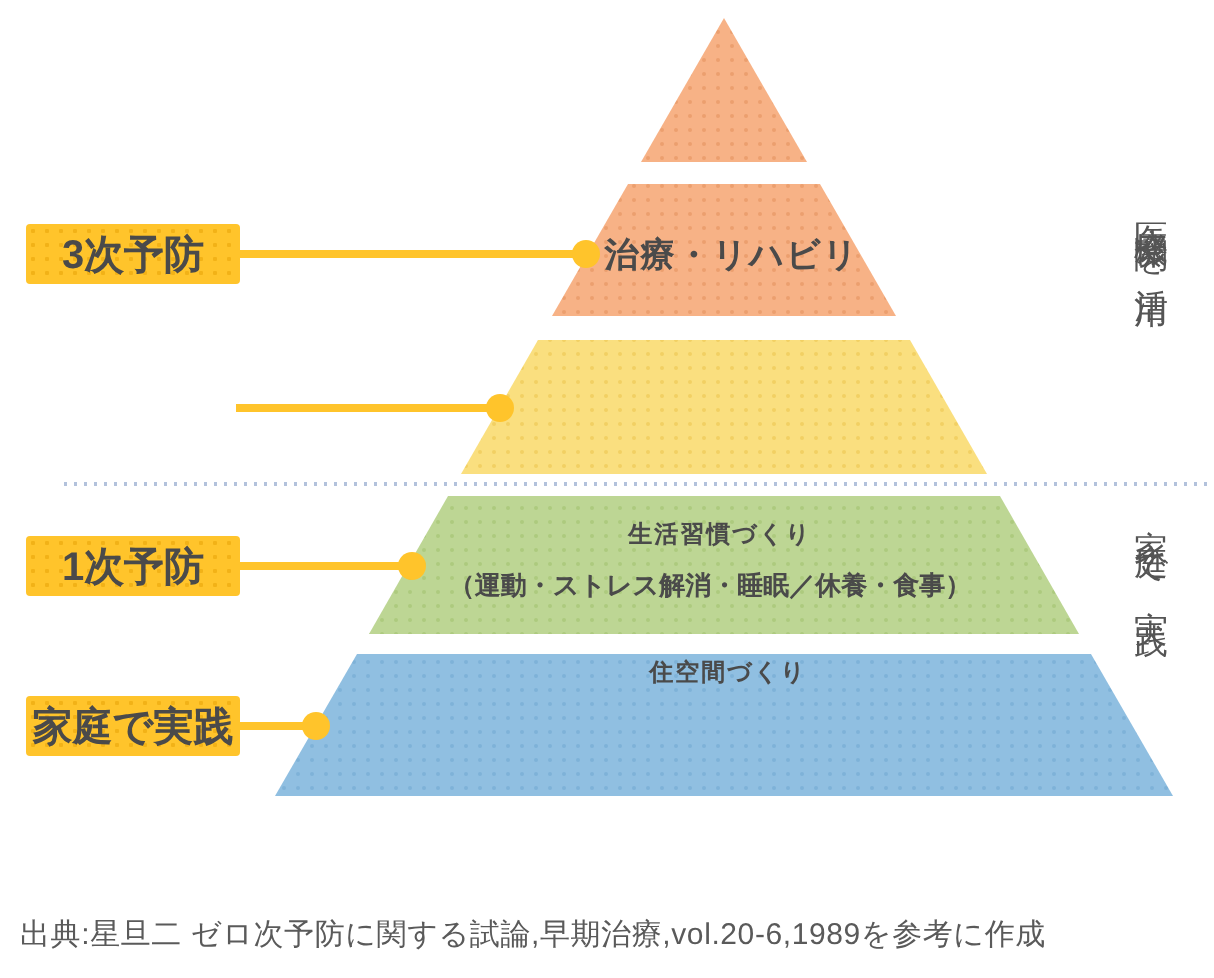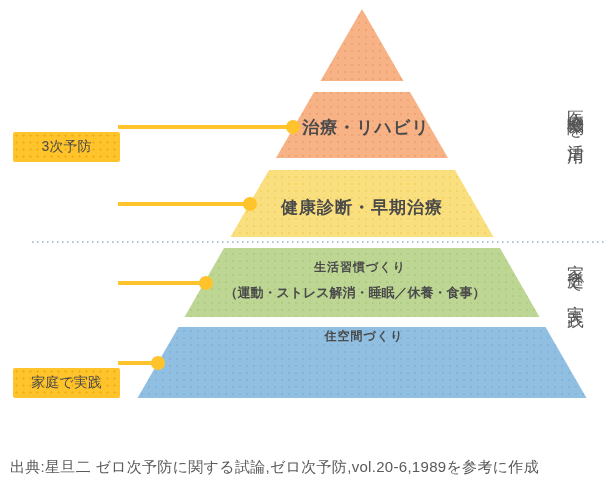--- a/index.html
+++ b/index.html
@@ -3,25 +3,24 @@
 <meta charset="utf-8">
 <style>
   html,body{margin:0;padding:0;background:#ffffff;}
   body{font-family:"Liberation Sans","DejaVu Sans",sans-serif;}
   #canvas{position:relative;width:607px;height:489px;background:#ffffff;overflow:hidden;}
   #pyramid-svg{position:absolute;left:0;top:0;z-index:1;}
   .abs{position:absolute;z-index:2;white-space:nowrap;}
   .label-box{
     position:absolute;left:13px;width:107px;height:30px;z-index:2;
     display:flex;align-items:center;justify-content:center;
-    font-size:14px;font-weight:normal;color:#4a4a4a;border-radius:2px;
+    font-size:20px;font-weight:bold;color:#4a4a4a;border-radius:2px;
     background-color:#ffc42b;
     background-image:radial-gradient(#f2b217 1px, transparent 1.2px);
     background-size:7px 7px;
-    margin-top:20px;
   }
   .band-text{
     transform:translateX(-50%);
     color:#4a4a4a;text-align:center;
   }
   .band-title{font-size:17px;font-weight:bold;letter-spacing:1px;}
   .band-title-sm{font-size:12px;font-weight:bold;letter-spacing:1px;}
   .band-subtitle{font-size:13px;font-weight:bold;letter-spacing:0px;font-family:Liberation Mono, monospace;}
   .side-label{
     writing-mode:vertical-rl;text-orientation:upright;
@@ -70,29 +69,29 @@
     </g>
     <g fill="#ffc42b">
       <circle cx="293" cy="127" r="7"></circle>
       <circle cx="250" cy="204" r="7"></circle>
       <circle cx="206" cy="283" r="7"></circle>
       <circle cx="158" cy="363" r="7"></circle>
     </g>
   </svg>
 
   <div class="label-box" style="top:112px">3次予防</div>
+  <div class="label-box" style="top:268px">1次予防</div>
   <div class="label-box" style="top:348px">家庭で実践</div>
 
   <div class="abs band-text band-title" style="left:366px;top:116px">治療・リハビリ</div>
 
-  <div class="abs band-text band-title" style="left:362px;top:196px">健康診断・早期治療</div>
 
   <div class="abs band-text band-title-sm" style="left:360px;top:259px">生活習慣づくり</div>
   <div class="abs band-text band-subtitle" style="left:355px;top:284px">（運動・ストレス解消・睡眠／休養・食事）</div>
 
   <div class="abs band-text band-title-sm" style="left:364px;top:328px">住空間づくり</div>
 
   <div class="abs side-label" style="left:567px;top:97px;letter-spacing:3px">医療機関を活用</div>
   <div class="abs side-label" style="left:567px;top:251px;letter-spacing:7px">家庭で実践</div>
 
-  <div class="abs footer-line" style="left:10px;top:458px">出典:星旦二 ゼロ次予防に関する試論,ゼロ次予防,vol.20-6,1989を参考に作成</div>
+  <div class="abs footer-line" style="left:10px;top:458px">出典:星旦二 ゼロ次予防に関する試論,早期治療,vol.20-6,1989を参考に作成</div>
 
 </div>
 
 </body></html>

